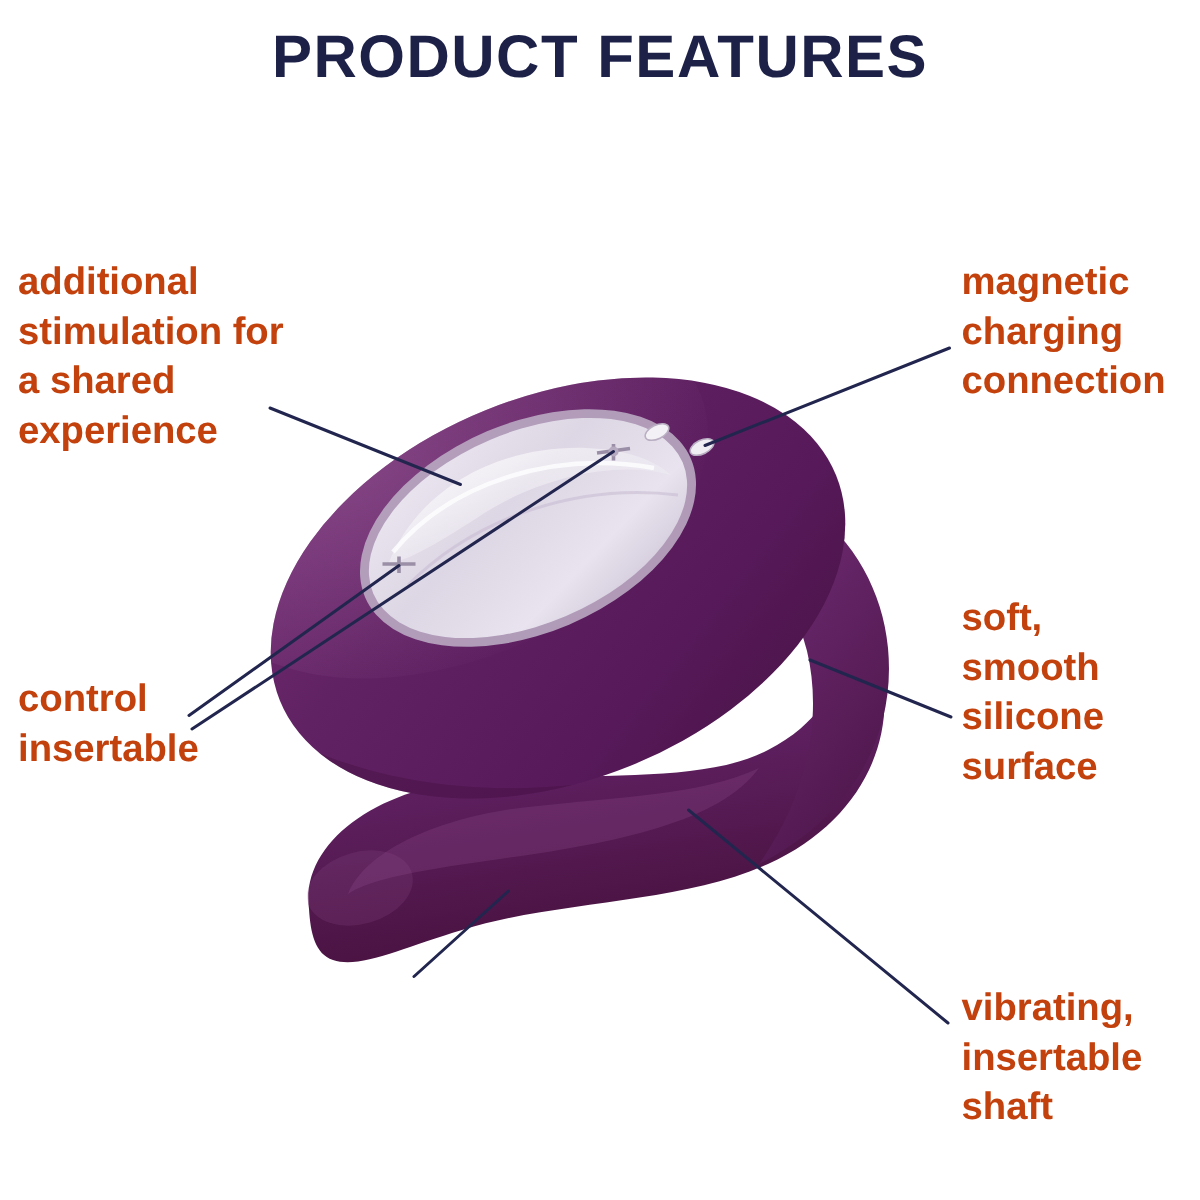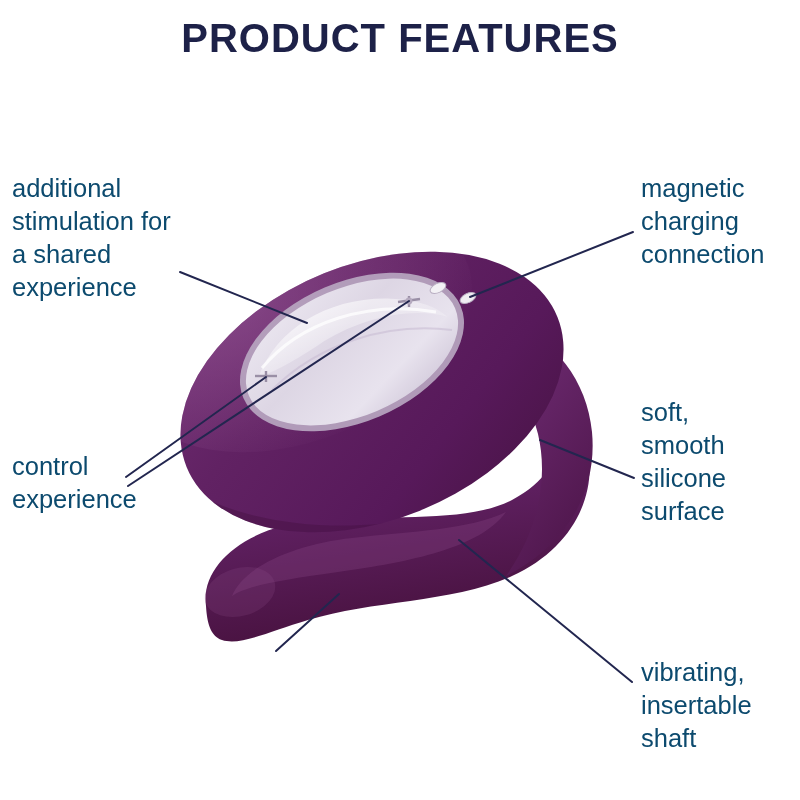--- a/index.html
+++ b/index.html
@@ -37,22 +37,22 @@
     letter-spacing: 1.0px;
     color: #1d2148;
     line-height: 1.1;
   }
 
   
   .callout {
     position: absolute;
     font-size: 25.5px;
     line-height: 1.29;
-    font-weight: 400;
-    color: #0c4a6e;
+    font-weight: 700;
+    color: #c2410c;
     white-space: pre-line;
   }
   .callout.left  { text-align: left; }
   .callout.right { text-align: left; }
 
   #label-additional   { left: 12px;  top: 172px; width: 270px; }
   #label-control      { left: 12px;  top: 450px; width: 250px; }
   #label-connect      { left: 12px;  top: 656px; width: 340px; }
   #label-magnetic     { left: 641px; top: 172px; width: 168px; }
   #label-soft         { left: 641px; top: 396px; width: 168px; }
@@ -210,21 +210,21 @@
       <line x1="276" y1="651" x2="339" y2="594"></line>
     </g>
   </svg>
 
   <div id="label-additional" class="callout left">additional
 stimulation for
 a shared
 experience</div>
 
   <div id="label-control" class="callout left">control
-experience</div>
+insertable</div>
 
 
   <div id="label-magnetic" class="callout right">magnetic
 charging
 connection</div>
 
   <div id="label-soft" class="callout right">soft,
 smooth
 silicone
 surface</div>

